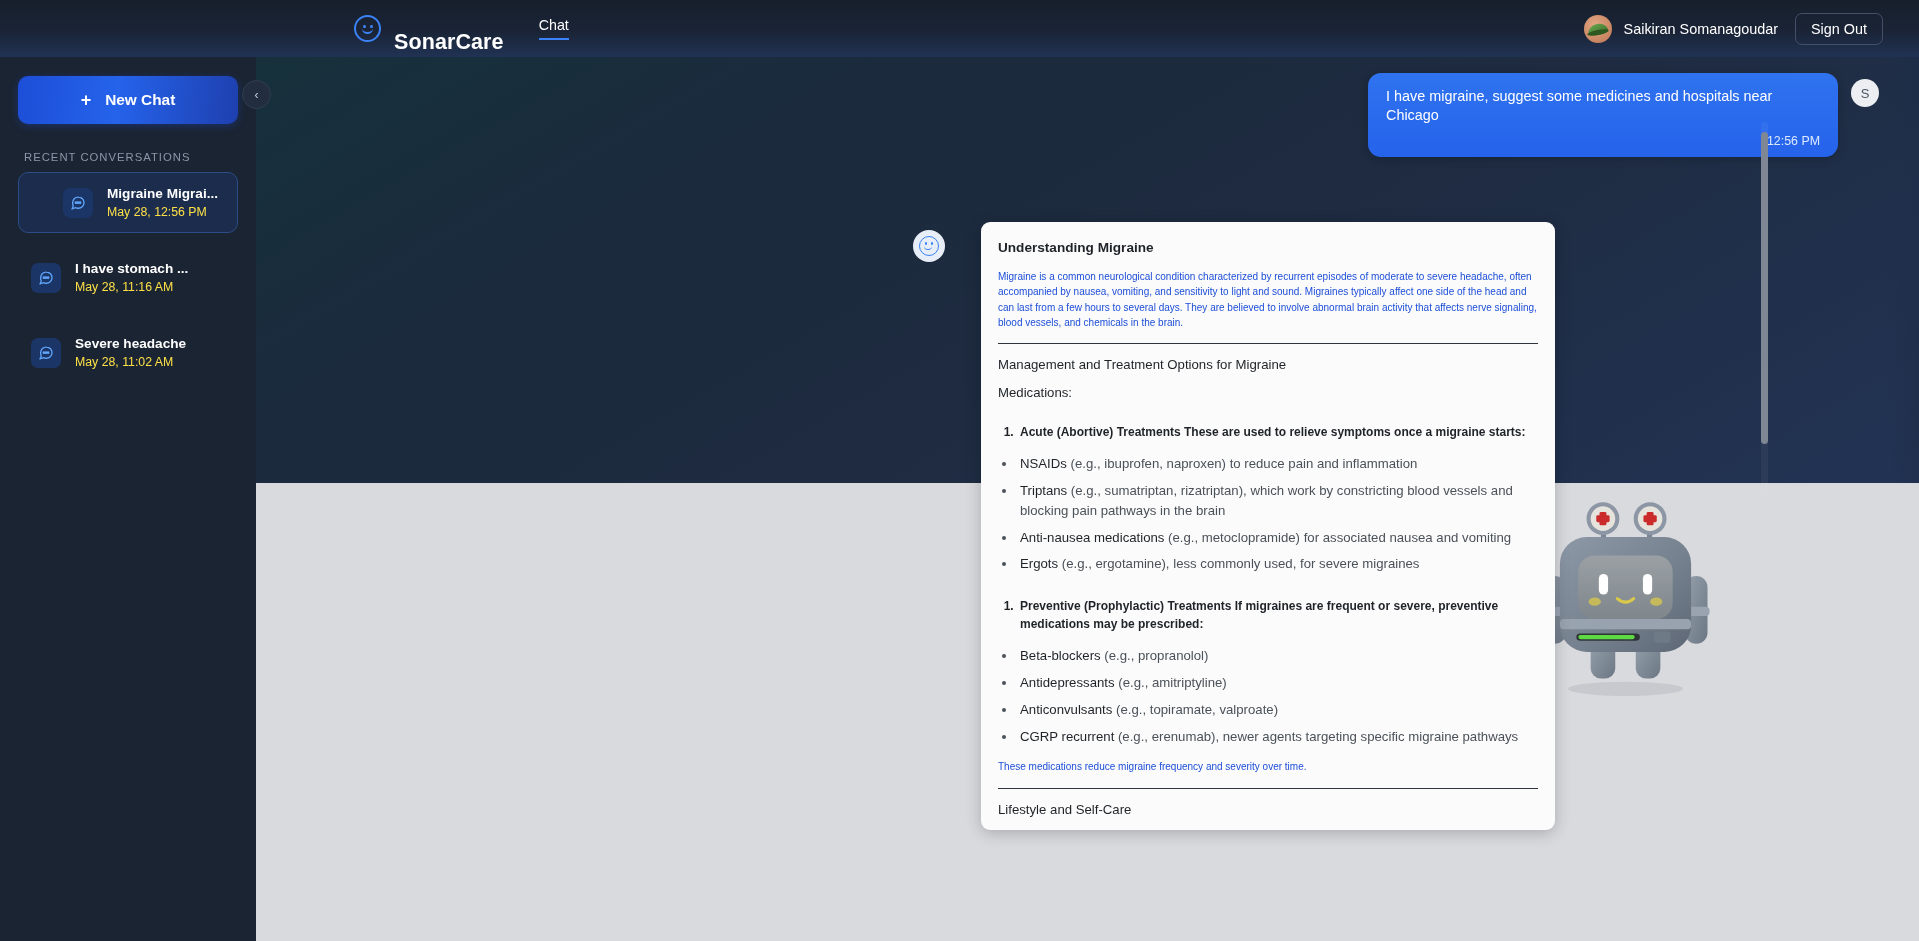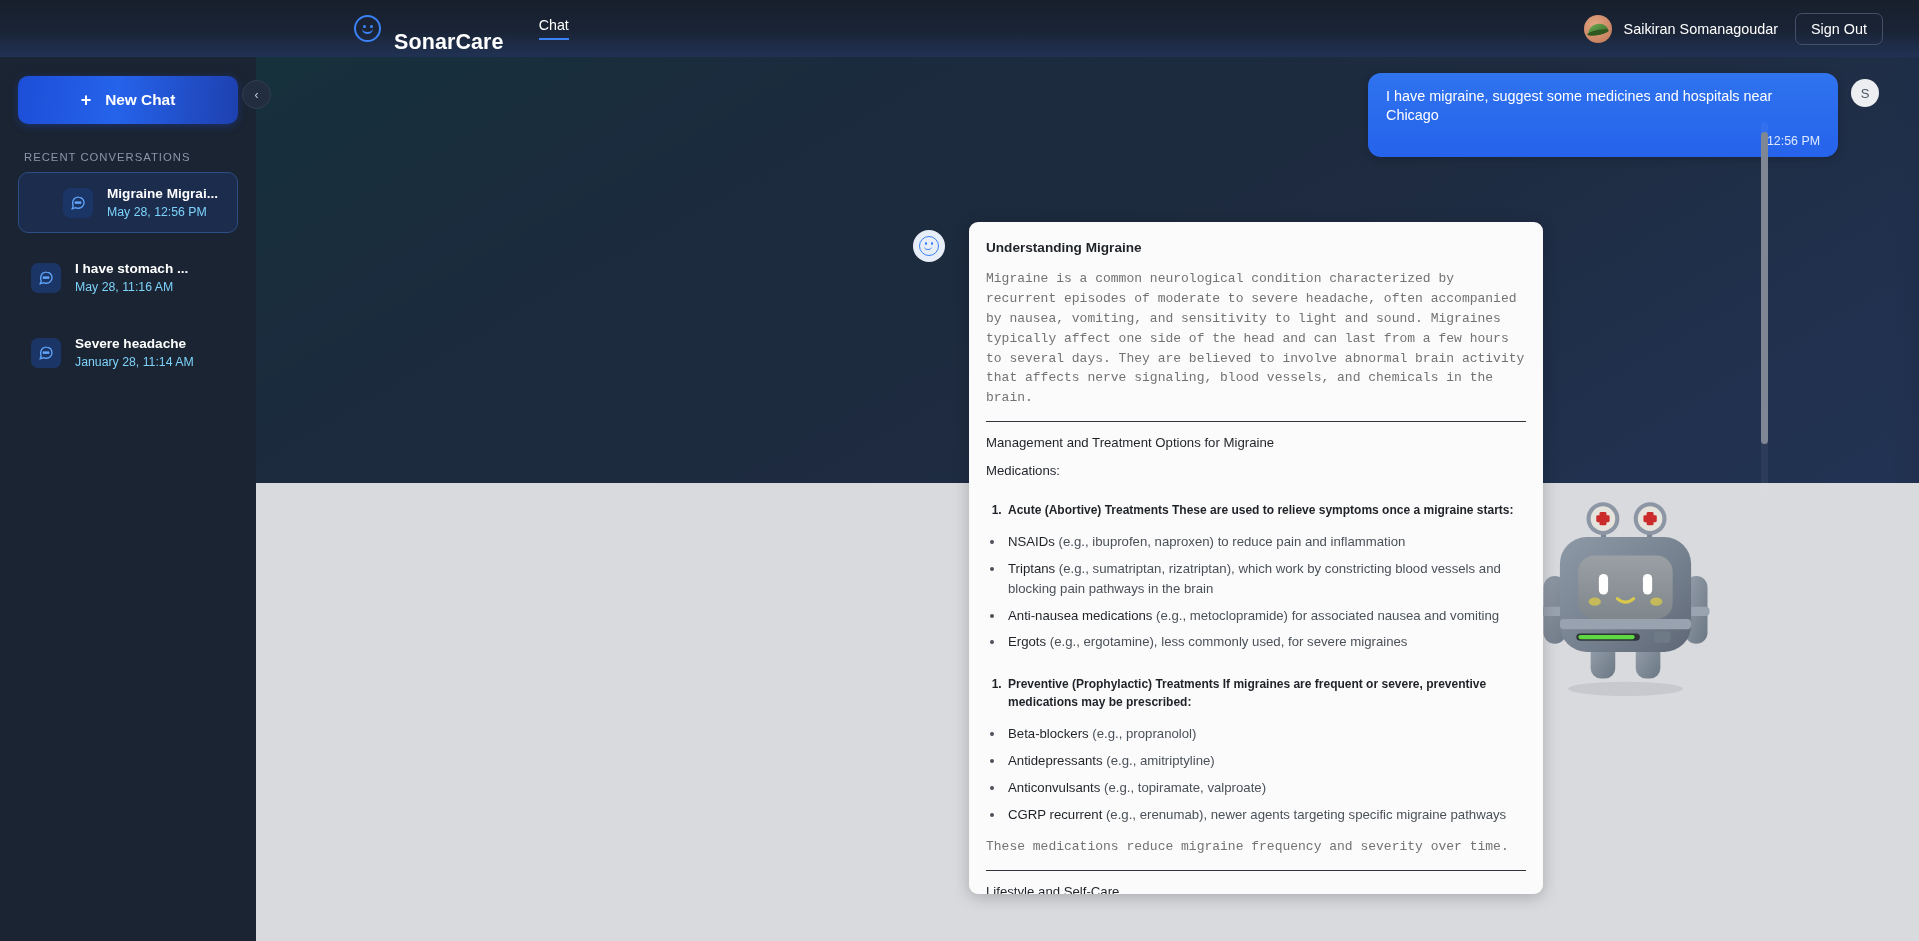--- a/index.html
+++ b/index.html
@@ -91,21 +91,21 @@
   .conv-icon {
     width: 30px; height: 30px; border-radius: 7px; flex: none;
     background: #1b3566; display: flex; align-items: center; justify-content: center;
   }
   .conv-icon svg { width: 16px; height: 16px; }
   .conv-text { overflow: hidden; }
   .conv-title {
     color: #ffffff; font-size: 13.6px; font-weight: bold;
     white-space: nowrap; overflow: hidden; text-overflow: ellipsis;
   }
-  .conv-time { color: #7dd3fc; font-size: 12.3px; margin-top: 4px; }
+  .conv-time { color: #fde047; font-size: 12.3px; margin-top: 4px; }
 
   .collapse-btn {
     position: absolute; top: 80px; left: 242px; width: 29px; height: 29px;
     border-radius: 50%; background: #222d3f; border: 1px solid #313d52;
     display: flex; align-items: center; justify-content: center;
     color: #c7cedb; font-size: 12px; cursor: pointer; z-index: 45;
   }
 
   
   .main {
@@ -149,21 +149,21 @@
     color: #dce8ff; font-size: 12.4px; text-align: right; margin-top: 8px;
   }
   .avatar-initial {
     width: 28px; height: 28px; border-radius: 50%; flex: none; margin-top: 6px;
     background: #eceef1; color: #4a5565; font-size: 13px;
     display: flex; align-items: center; justify-content: center;
   }
 
   .row-bot {
     position: absolute; top: 165px; left: 657px;
-    display: flex; align-items: flex-start; gap: 24px;
+    display: flex; align-items: flex-start; gap: 36px;
   }
   .avatar-bot {
     width: 32px; height: 32px; border-radius: 50%; flex: none; margin-top: 8px;
     background: #e8eef8; display: flex; align-items: center; justify-content: center;
   }
   .avatar-bot .face {
     width: 20px; height: 20px; border-radius: 50%; border: 1.8px solid #3b82f6;
     position: relative;
   }
   .avatar-bot .face i, .avatar-bot .face b {
@@ -178,21 +178,21 @@
   }
 
   .bot-card {
     width: 574px; max-height: 672px; overflow: hidden;
     background: #fbfbfb; border-radius: 9px;
     padding: 18px 17px 0 17px;
     box-shadow: 0 3px 16px rgba(0,0,0,.22);
     color: #1f2328;
   }
   .bot-card h4 { font-size: 13.6px; font-weight: bold; margin-bottom: 14px; }
-  .bot-card p { font-size: 13px; line-height: 1.53; margin-bottom: 13px; color: #737373; font-family: Liberation Mono, monospace; }
+  .bot-card p { font-size: 10px; line-height: 1.53; margin-bottom: 13px; color: #1d4ed8; }
   .bot-card hr { border: none; border-top: 1.4px solid #30343b; margin: 11px 0 13px 0; }
   .bot-card .sec-title { font-size: 13.2px; margin-bottom: 13px; }
   .bot-card .sub { font-size: 13.2px; margin-bottom: 13px; }
   .bot-card ol { margin: 0 0 13px 19px; }
   .bot-card ol li { font-size: 12px; line-height: 1.5; font-weight: bold; padding-left: 3px; margin-top: 23px; }
   .bot-card ul { margin: 0 0 13px 19px; }
   .bot-card ul li {
     font-size: 13.2px; line-height: 1.5; margin-bottom: 7px;
     color: #4b5159; padding-left: 3px;
   }
@@ -300,21 +300,21 @@
       <div class="conv-icon">
         <svg viewBox="0 0 24 24" fill="none" stroke="#60a5fa" stroke-width="2" stroke-linecap="round" stroke-linejoin="round">
           <path d="M21 11.5a8.4 8.4 0 0 1-9 8.4 8.4 8.4 0 0 1-3.8-.9L3 21l1.9-4.5A8.4 8.4 0 0 1 4 11.5a8.4 8.4 0 0 1 9-8.4 8.4 8.4 0 0 1 8 8.4z"></path>
           <circle cx="8.8" cy="11.5" r="1" fill="#60a5fa"></circle>
             <circle cx="12" cy="11.5" r="1" fill="#60a5fa"></circle>
             <circle cx="15.2" cy="11.5" r="1" fill="#60a5fa"></circle>
         </svg>
       </div>
       <div class="conv-text">
         <div class="conv-title">Severe headache</div>
-        <div class="conv-time">January 28, 11:14 AM</div>
+        <div class="conv-time">May 28, 11:02 AM</div>
       </div>
     </div>
   </div>
 
   <div class="collapse-btn">‹</div>
 
   <div class="main">
     <div class="chat-scroll"></div>
     <div class="robot-zone"></div>
 

